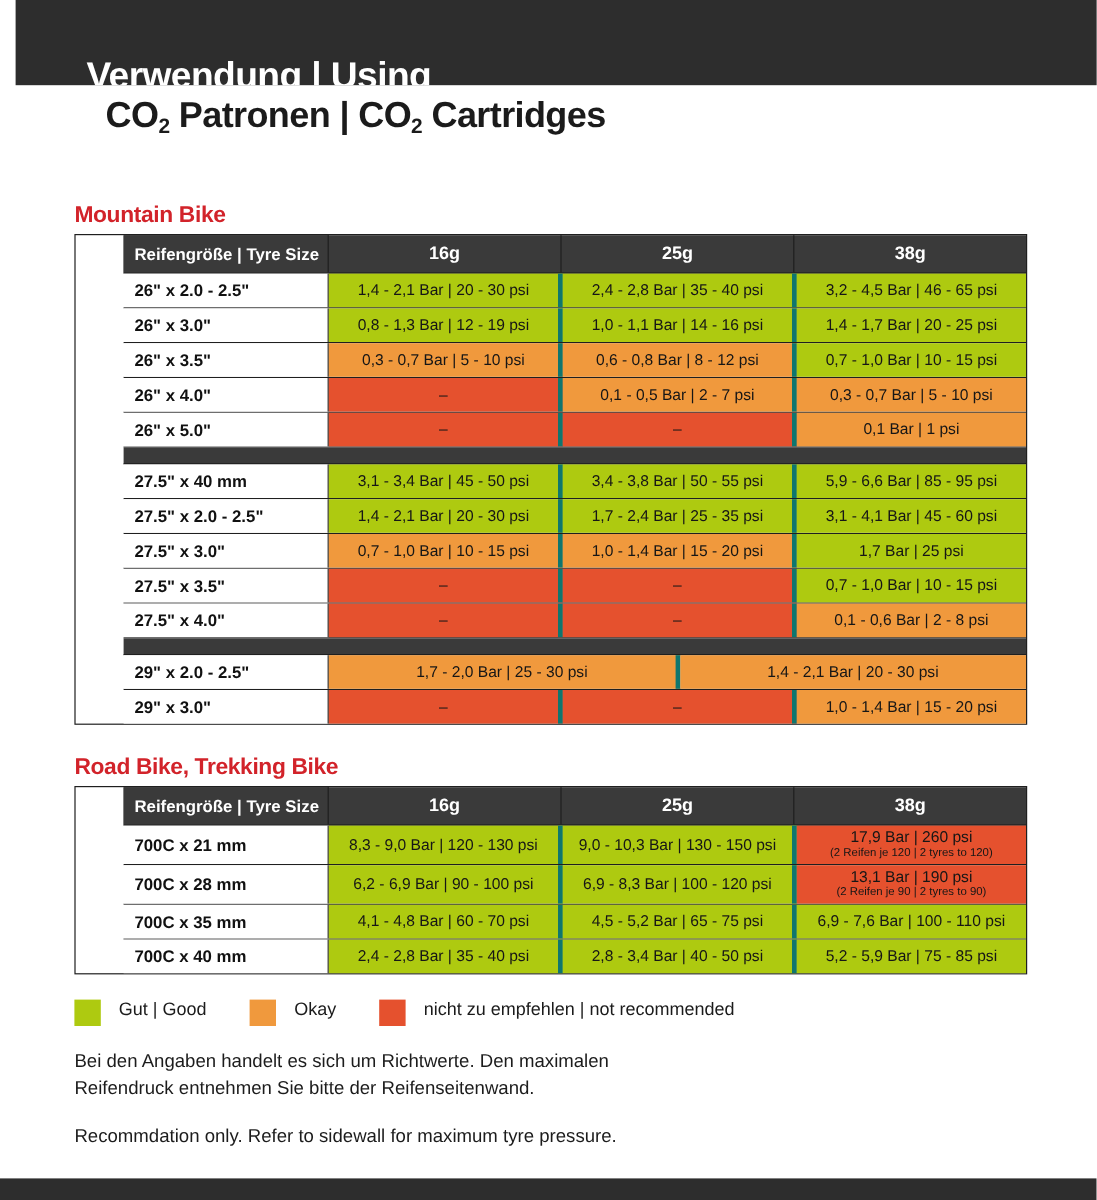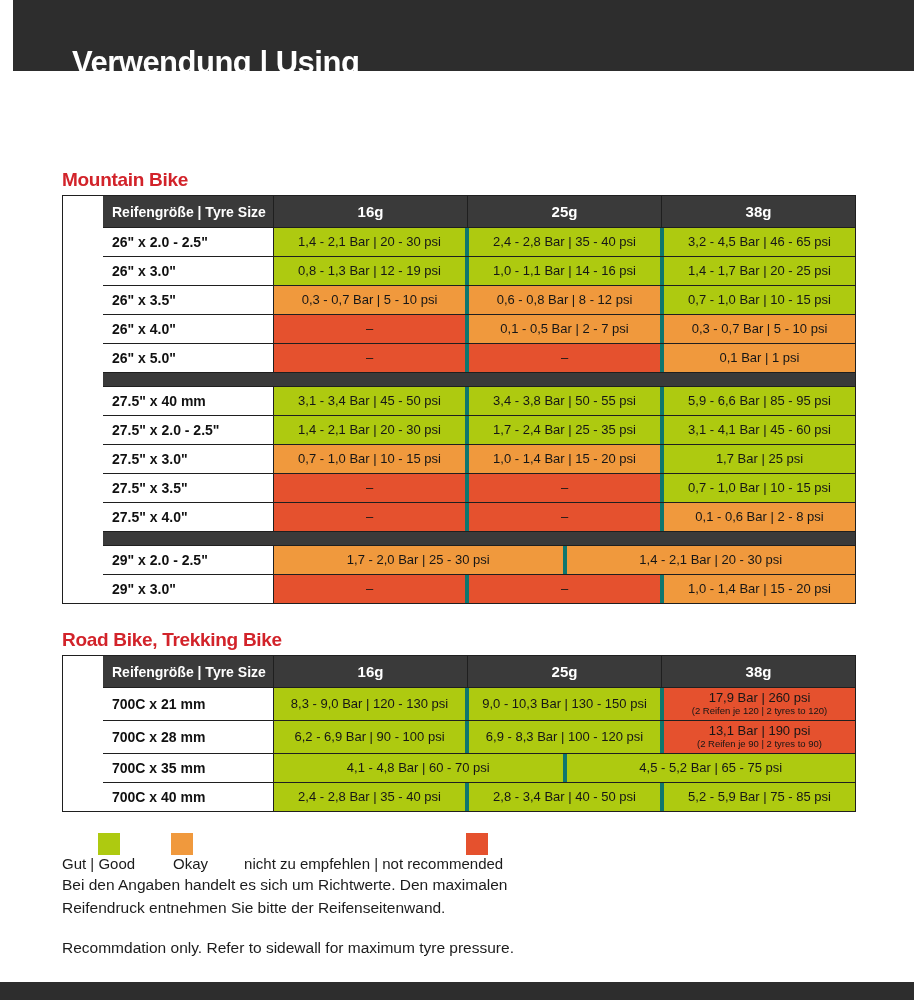--- a/index.html
+++ b/index.html
@@ -60,40 +60,41 @@
   .prow.phead .cell { color:#ffffff; font-weight:bold; font-size:15px; border-right:1px solid #1f1f1f; }
   .prow.phead .cell:last-child { border-right:none; }
   .psep { height:13px; background:var(--dark); border-bottom:1px solid #1f1f1f; }
   .cell.good { background:var(--good); }
   .cell.okay { background:var(--okay); }
   .cell.bad  { background:var(--bad); }
   
   .legend {
     position:absolute; left:62px; top:833px; display:flex; align-items:center;
   }
-  .legend-item { display:flex; align-items:flex-end; margin-right:36px;flex-direction:column; }
+  .legend-item { display:flex; align-items:flex-start; margin-right:36px; }
   .legend-item .swatch { width:22px; height:22px; margin-right:15px; }
   .legend-item .lbl { font-size:15px; color:#1b1b1b; }
   .legend-item.l-good .swatch { background:var(--good); }
   .legend-item.l-okay .swatch { background:var(--okay); }
   .legend-item.l-bad  .swatch { background:var(--bad); }
   
   .notes { position:absolute; left:62px; top:874px; font-size:15.5px; line-height:1.48; color:#1c1c1c; }
   .notes p { margin:0; }
   .notes p + p { margin-top:17px; }
 </style>
 </head>
 <body>
 
 <div class="page" style="--good: #aeca10; --okay: #f0993d; --bad: #e5512e; --dark: #3a3a3a; --band: #2d2d2d; --accent: #d2232a;">
 
   <div class="top-band">
     <h1 class="headline">Verwendung | Using</h1>
   </div>
 
+  <h2 class="subtitle" id="subtitle"><span>CO</span><span class="sub2">2</span><span> Patronen | CO</span><span class="sub2">2</span><span> Cartridges</span></h2>
 
   <section class="section section-mountain">
     <h3 class="section-title">Mountain Bike</h3>
     <div class="ptable" id="mountain-table">
         <div class="prow phead">
           <div class="c0">Reifengröße | Tyre Size</div>
           <div class="cell">16g</div>
           <div class="cell">25g</div>
           <div class="cell">38g</div>
         </div>
@@ -279,20 +280,23 @@
           </div>
         </div>
         <div class="prow">
           <div class="c0">700C x 35 mm</div>
           <div class="cell good">
             <div>4,1 - 4,8 Bar | 60 - 70 psi</div>
           </div>
           <div class="cell good">
             <div>4,5 - 5,2 Bar | 65 - 75 psi</div>
           </div>
+          <div class="cell good">
+            <div>6,9 - 7,6 Bar | 100 - 110 psi</div>
+          </div>
         </div>
         <div class="prow">
           <div class="c0">700C x 40 mm</div>
           <div class="cell good">
             <div>2,4 - 2,8 Bar | 35 - 40 psi</div>
           </div>
           <div class="cell good">
             <div>2,8 - 3,4 Bar | 40 - 50 psi</div>
           </div>
           <div class="cell good">

